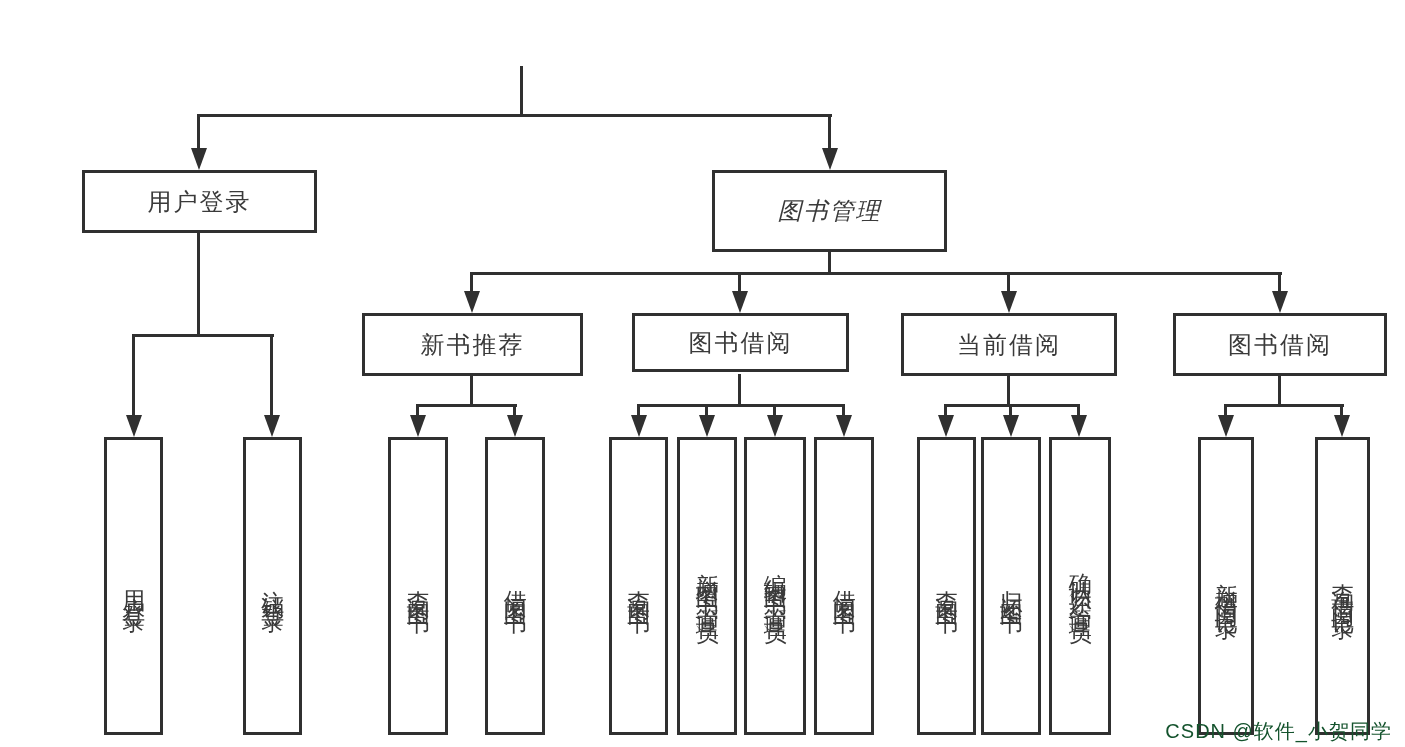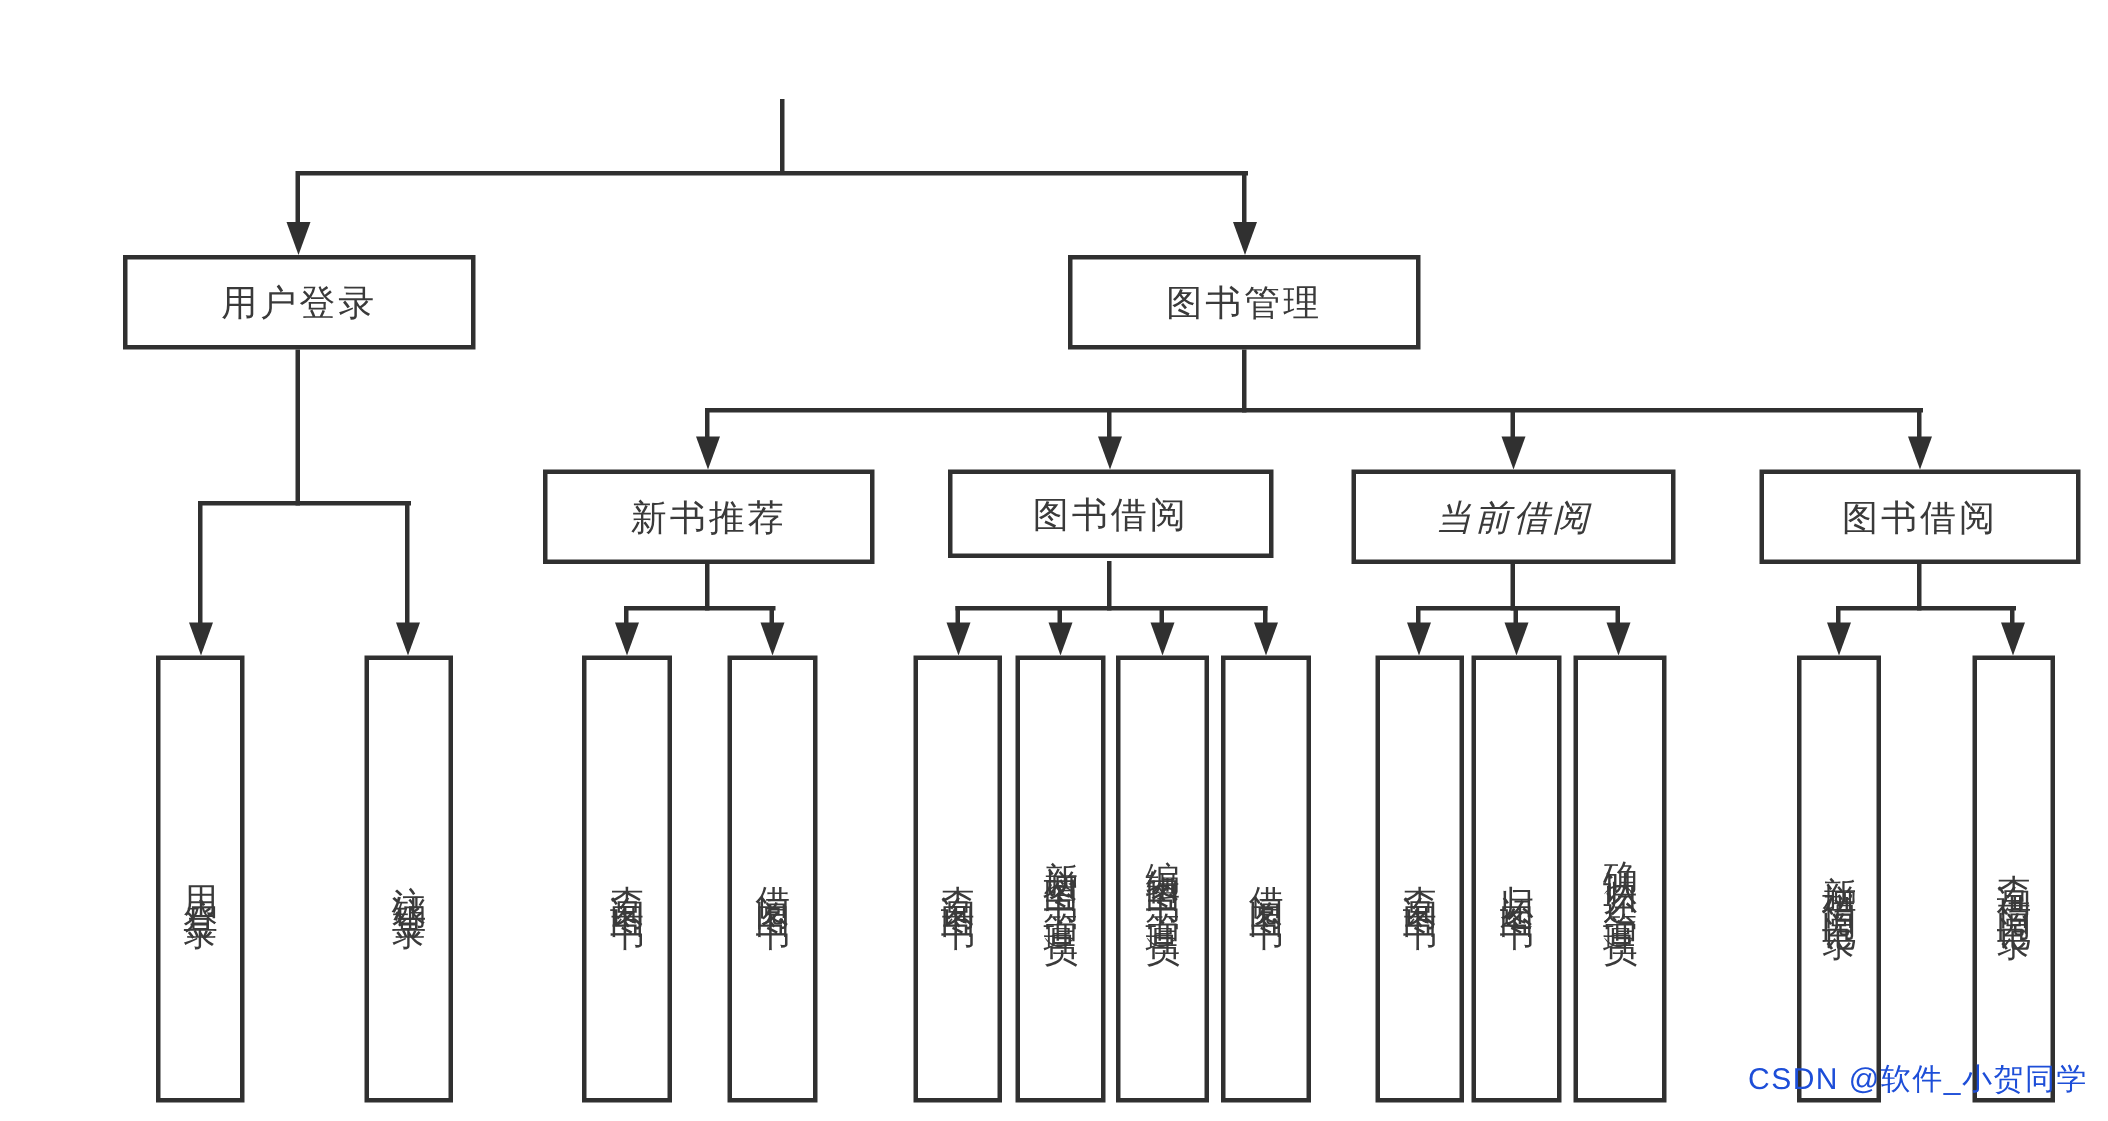--- a/index.html
+++ b/index.html
@@ -19,41 +19,41 @@
   }
   .h,.v{position:absolute;background:#303030;z-index:1;}
   .h{height:3px;}
   .v{width:3px;}
   .arrow{
     position:absolute;width:0;height:0;z-index:1;
     border-left:8px solid transparent;border-right:8px solid transparent;
     border-top:22px solid #303030;
   }
   .watermark{
-    position:absolute;right:13px;bottom:14px;z-index:10;
-    font-size:20px;letter-spacing:1px;color:#1d4ed8;white-space:nowrap;
+    position:absolute;right:13px;bottom:2px;z-index:10;
+    font-size:20px;letter-spacing:1px;color:#14532d;white-space:nowrap;
   }
 </style>
 </head>
 <body>
 
 <div id="canvas">
 
 
   <div class="v" style="left:520px;top:66px;height:49px;"></div>
   <div class="h" style="left:198px;top:114px;width:634px;"></div>
   <div class="v" style="left:197px;top:114px;height:38px;"></div>
   <div class="arrow" style="left:191px;top:148px;"></div>
   <div class="v" style="left:828px;top:114px;height:38px;"></div>
   <div class="arrow" style="left:822px;top:148px;"></div>
 
   <div class="box" style="left:82px;top:170px;width:235px;height:63px;">
     <span>用户登录</span>
   </div>
-  <div class="box" style="left:712px;top:170px;width:235px;height:63px;">
+  <div class="box" style="left:712px;top:170px;width:235px;height:82px;font-style:italic;">
     <span>图书管理</span>
   </div>
 
   <div class="v" style="left:197px;top:231px;height:106px;"></div>
   <div class="h" style="left:133px;top:334px;width:141px;"></div>
   <div class="v" style="left:132px;top:334px;height:83px;"></div>
   <div class="arrow" style="left:126px;top:415px;"></div>
   <div class="v" style="left:270px;top:334px;height:83px;"></div>
   <div class="arrow" style="left:264px;top:415px;"></div>
 
@@ -67,21 +67,21 @@
   <div class="arrow" style="left:1001px;top:291px;"></div>
   <div class="v" style="left:1278px;top:272px;height:21px;"></div>
   <div class="arrow" style="left:1272px;top:291px;"></div>
 
   <div class="box" style="left:362px;top:313px;width:221px;height:63px;">
     <span>新书推荐</span>
   </div>
   <div class="box" style="left:632px;top:313px;width:217px;height:59px;">
     <span>图书借阅</span>
   </div>
-  <div class="box" style="left:901px;top:313px;width:216px;height:63px;font-style:italic;">
+  <div class="box" style="left:901px;top:313px;width:216px;height:63px;">
     <span>当前借阅</span>
   </div>
   <div class="box" style="left:1173px;top:313px;width:214px;height:63px;">
     <span>图书借阅</span>
   </div>
 
   <div class="v" style="left:470px;top:374px;height:33px;"></div>
   <div class="h" style="left:417px;top:404px;width:100px;"></div>
   <div class="v" style="left:416px;top:404px;height:13px;"></div>
   <div class="arrow" style="left:410px;top:415px;"></div>

